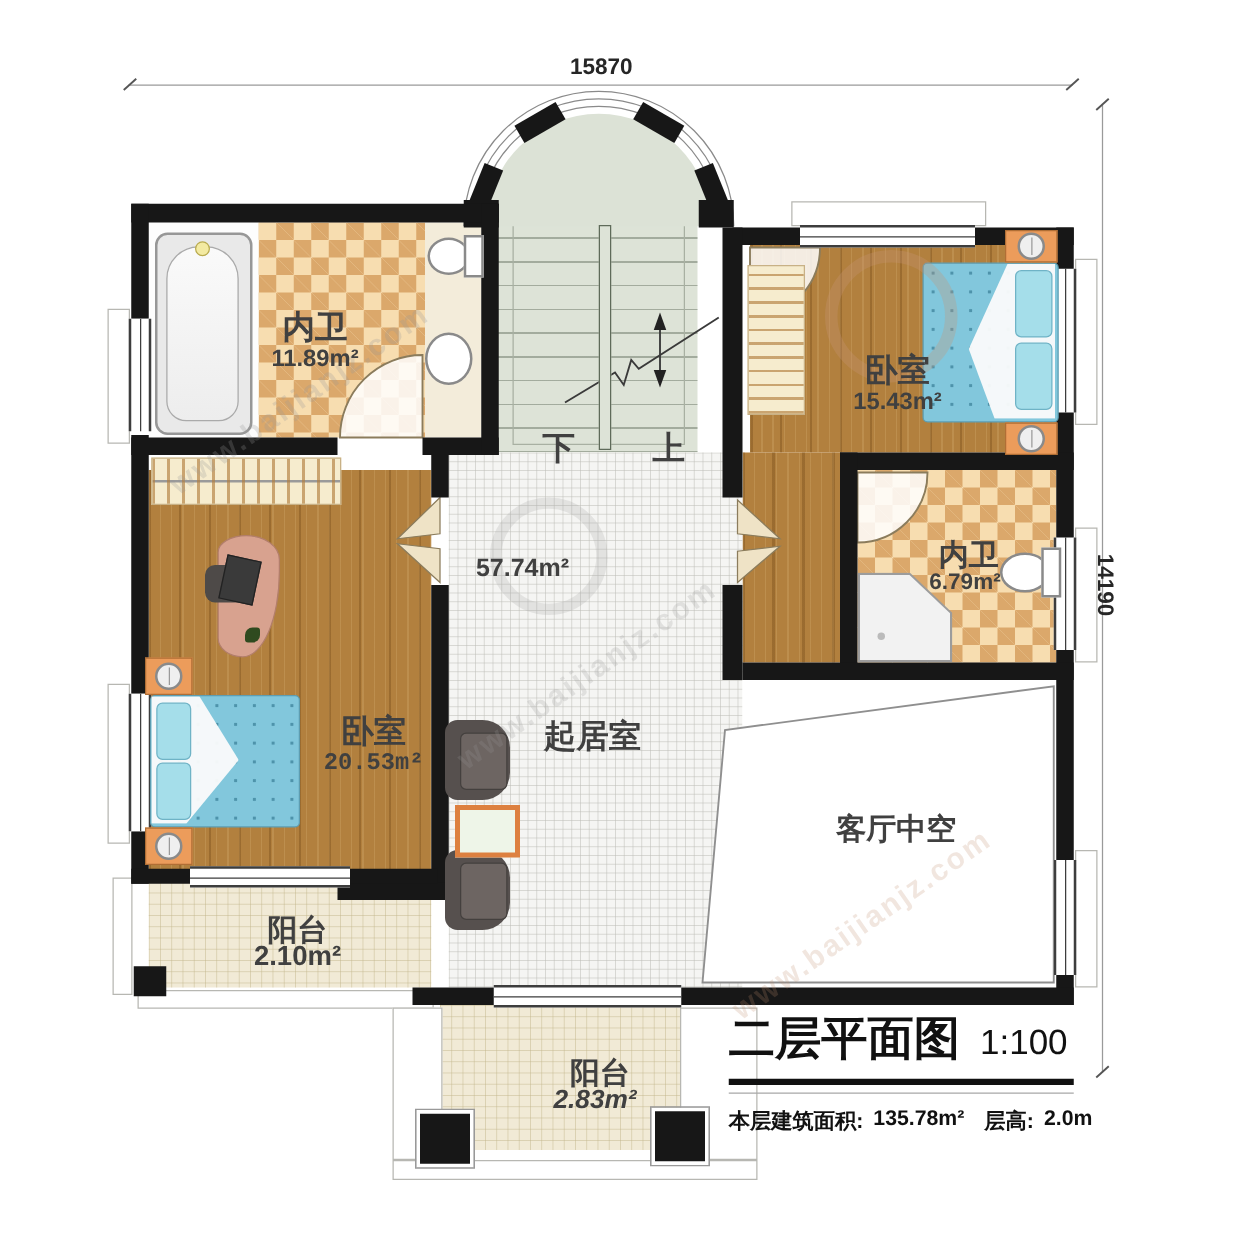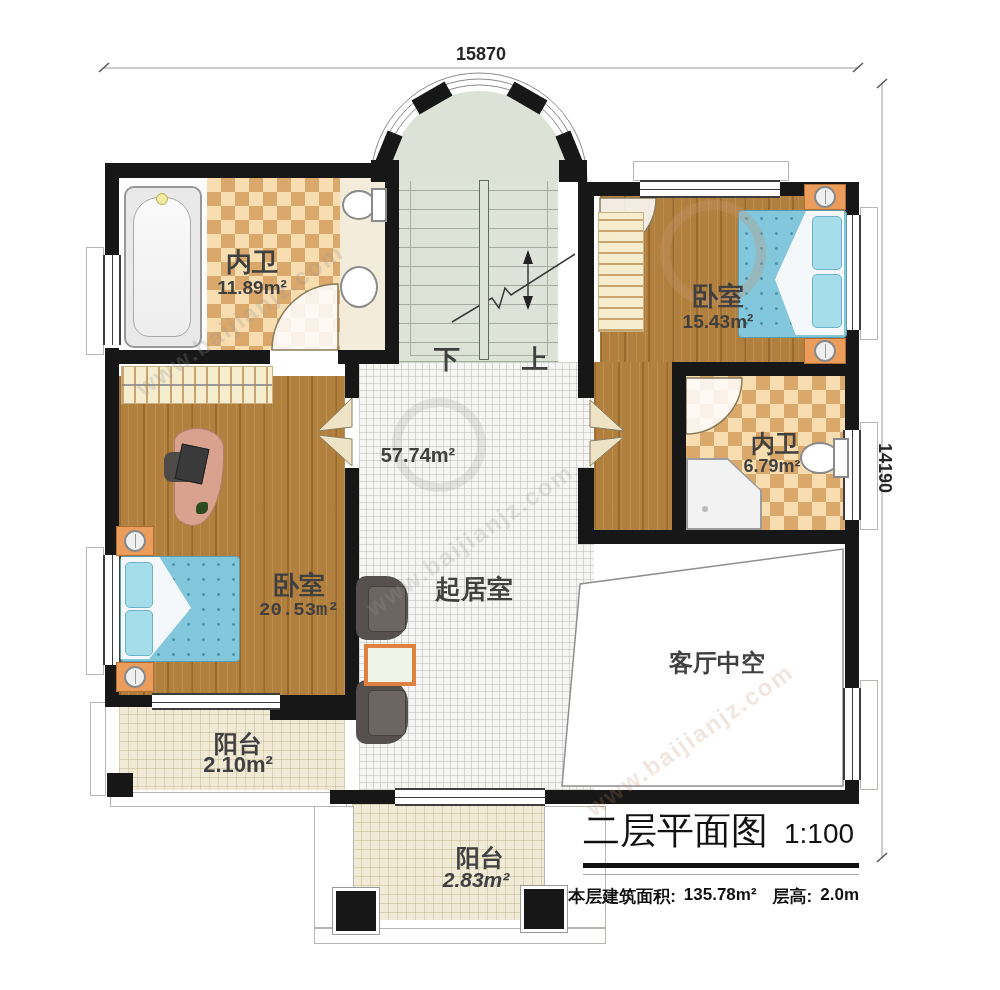--- a/index.html
+++ b/index.html
@@ -215,26 +215,26 @@
   <div class="lbl rname" style="left:717px;top:663px;font-size:24px;">客厅中空</div>
   <div class="lbl rname" style="left:238px;top:744px;font-size:24px;">阳台</div>
   <div class="lbl rarea" style="left:238px;top:765px;font-size:22px;">2.10m²</div>
   <div class="lbl rname" style="left:480px;top:858px;font-size:24px;">阳台</div>
   <div class="lbl rarea" style="left:476px;top:880px;font-size:21px;font-style:italic;">2.83m²</div>
   <div class="lbl" style="left:447px;top:359px;font-size:26px;">下</div>
   <div class="lbl" style="left:535px;top:359px;font-size:26px;">上</div>
 
   <div class="abs" style="left:583px;top:806px;width:276px;z-index:40;">
     <div style="display:flex;align-items:baseline;gap:16px;">
-      <span style="font-size:37px;font-weight:normal;color:#111;text-align:center;">二层平面图</span>
+      <span style="font-size:37px;font-weight:bold;color:#111;text-align:center;">二层平面图</span>
       <span style="font-size:28px;color:#111;">1:100</span>
     </div>
     <div style="margin-top:7px;height:5px;background:#111;"></div>
     <div style="margin-top:6px;height:1px;background:#a8a8a8;"></div>
-    <div style="margin-top:10px;display:flex;gap:8px;font-size:17px;font-weight:bold;color:#111;white-space:nowrap;justify-content:flex-end;">
+    <div style="margin-top:10px;display:flex;gap:8px;font-size:17px;font-weight:bold;color:#111;white-space:nowrap;">
       <span>本层建筑面积:</span>
       <span>135.78m²</span>
       <span style="width:14px;"></span>
       <span>层高:</span>
       <span>2.0m</span>
     </div>
   </div>
 
 </div>
 

